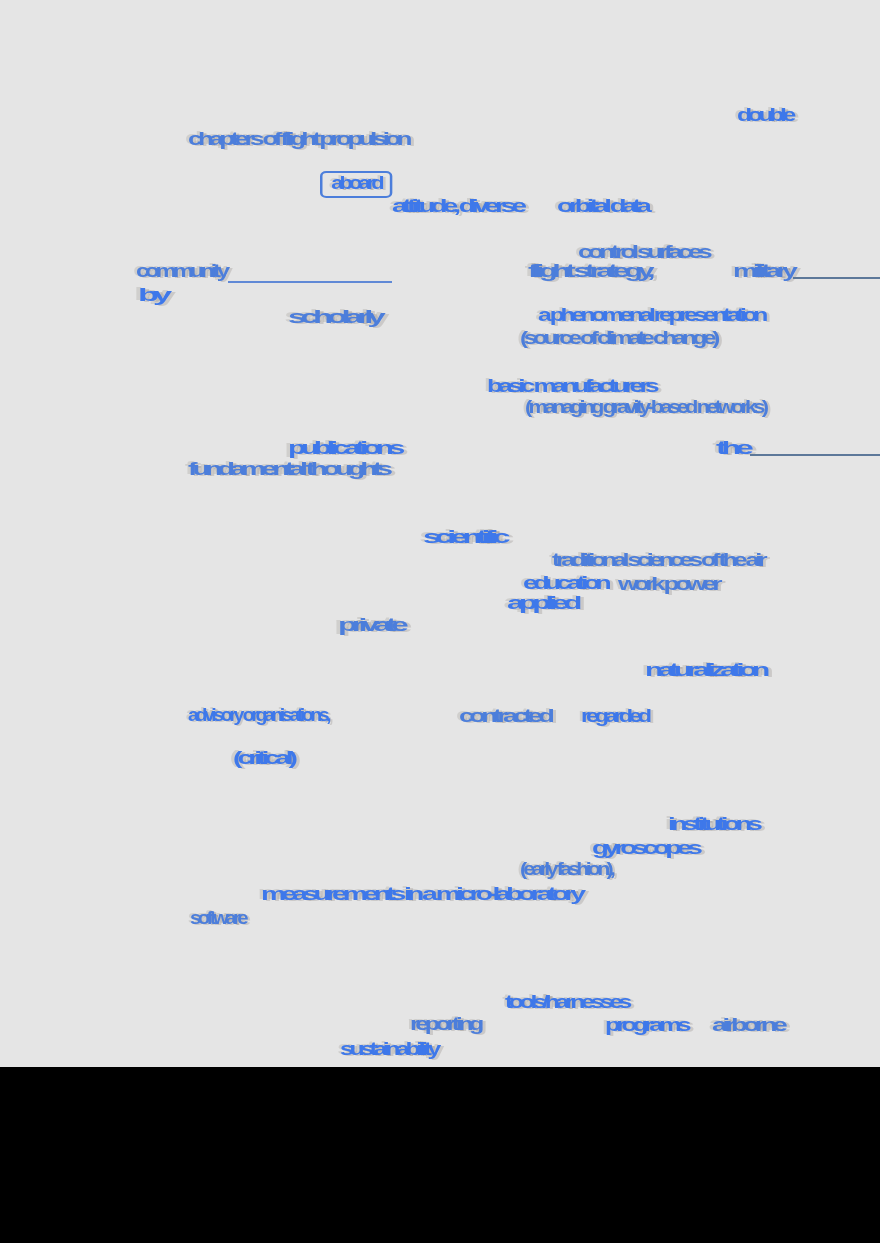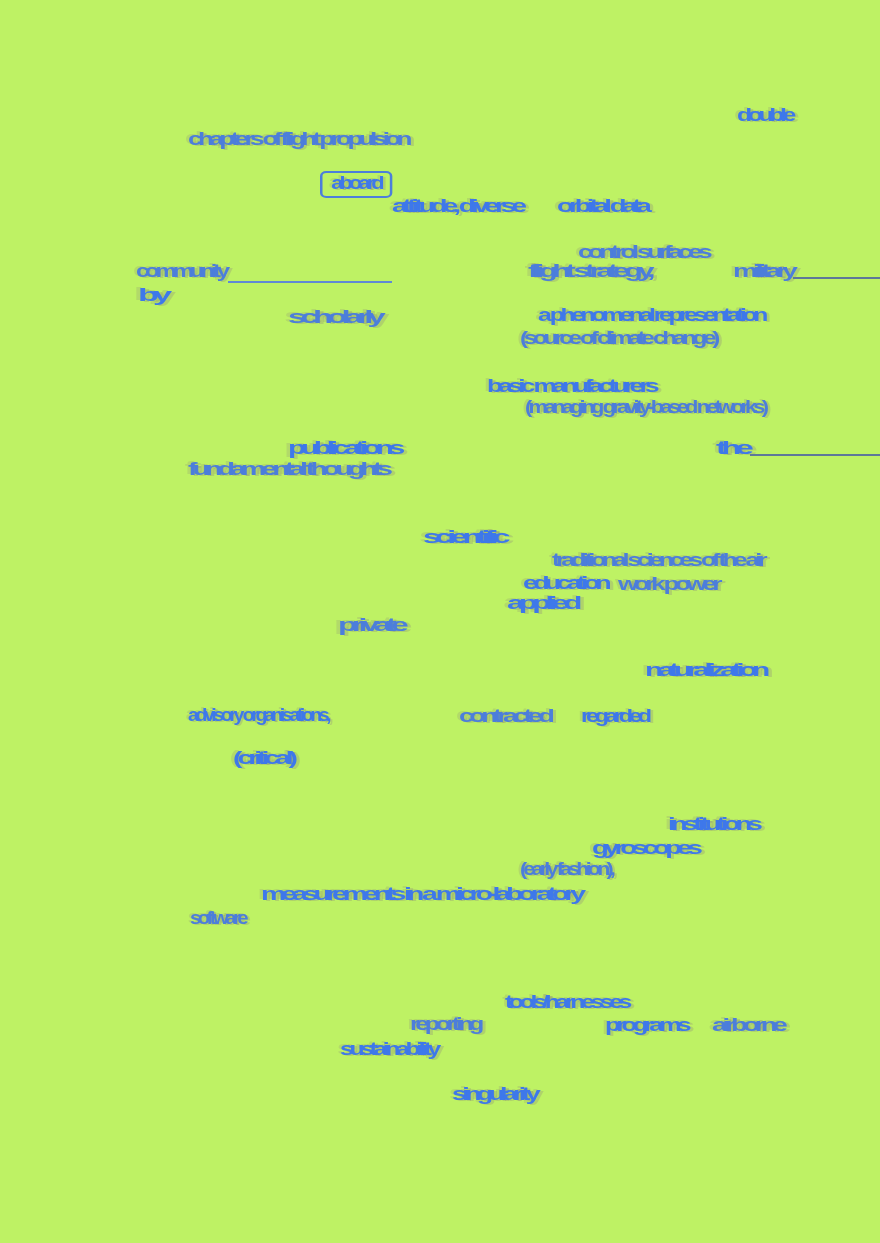--- a/index.html
+++ b/index.html
@@ -28,21 +28,21 @@
     padding:2px 7px 3px 7px;
   }
   .rule{
     position:absolute;
     height:2px;
   }
 </style>
 </head>
 <body>
 
-<div id="page" style="width: 880px; height: 1243px; background: #bef264;">
+<div id="page" style="width: 880px; height: 1067px; background: #e5e5e5;">
 
 <span class="frag" style="left: 737px; top: 107px; color: rgb(62, 120, 234); transform: scaleX(1.419);">double</span>
     <span class="frag" style="left: 188px; top: 131px; color: rgb(76, 126, 219); transform: scaleX(1.493);">chapters of flight propulsion</span>
     <span class="frag boxed" style="left: 320px; top: 171px; color: rgb(62, 120, 234); transform: scaleX(1.247);">aboard</span>
     <span class="frag" style="left: 392px; top: 198px; color: rgb(62, 120, 234); transform: scaleX(1.595);">attitude, diverse</span>
     <span class="frag" style="left: 557px; top: 198px; color: rgb(62, 120, 234); transform: scaleX(1.575);">orbital data</span>
     <span class="frag" style="left: 578px; top: 244px; color: rgb(76, 126, 219); transform: scaleX(1.502);">control surfaces</span>
     <span class="frag" style="left: 528px; top: 263px; color: rgb(76, 126, 219); transform: scaleX(1.751);">flight strategy,</span>
     <span class="frag" style="left: 733px; top: 263px; color: rgb(76, 126, 219); transform: scaleX(1.602);">military</span>
     <span class="frag" style="left: 136px; top: 263px; color: rgb(76, 126, 219); transform: scaleX(1.375);">community</span>

